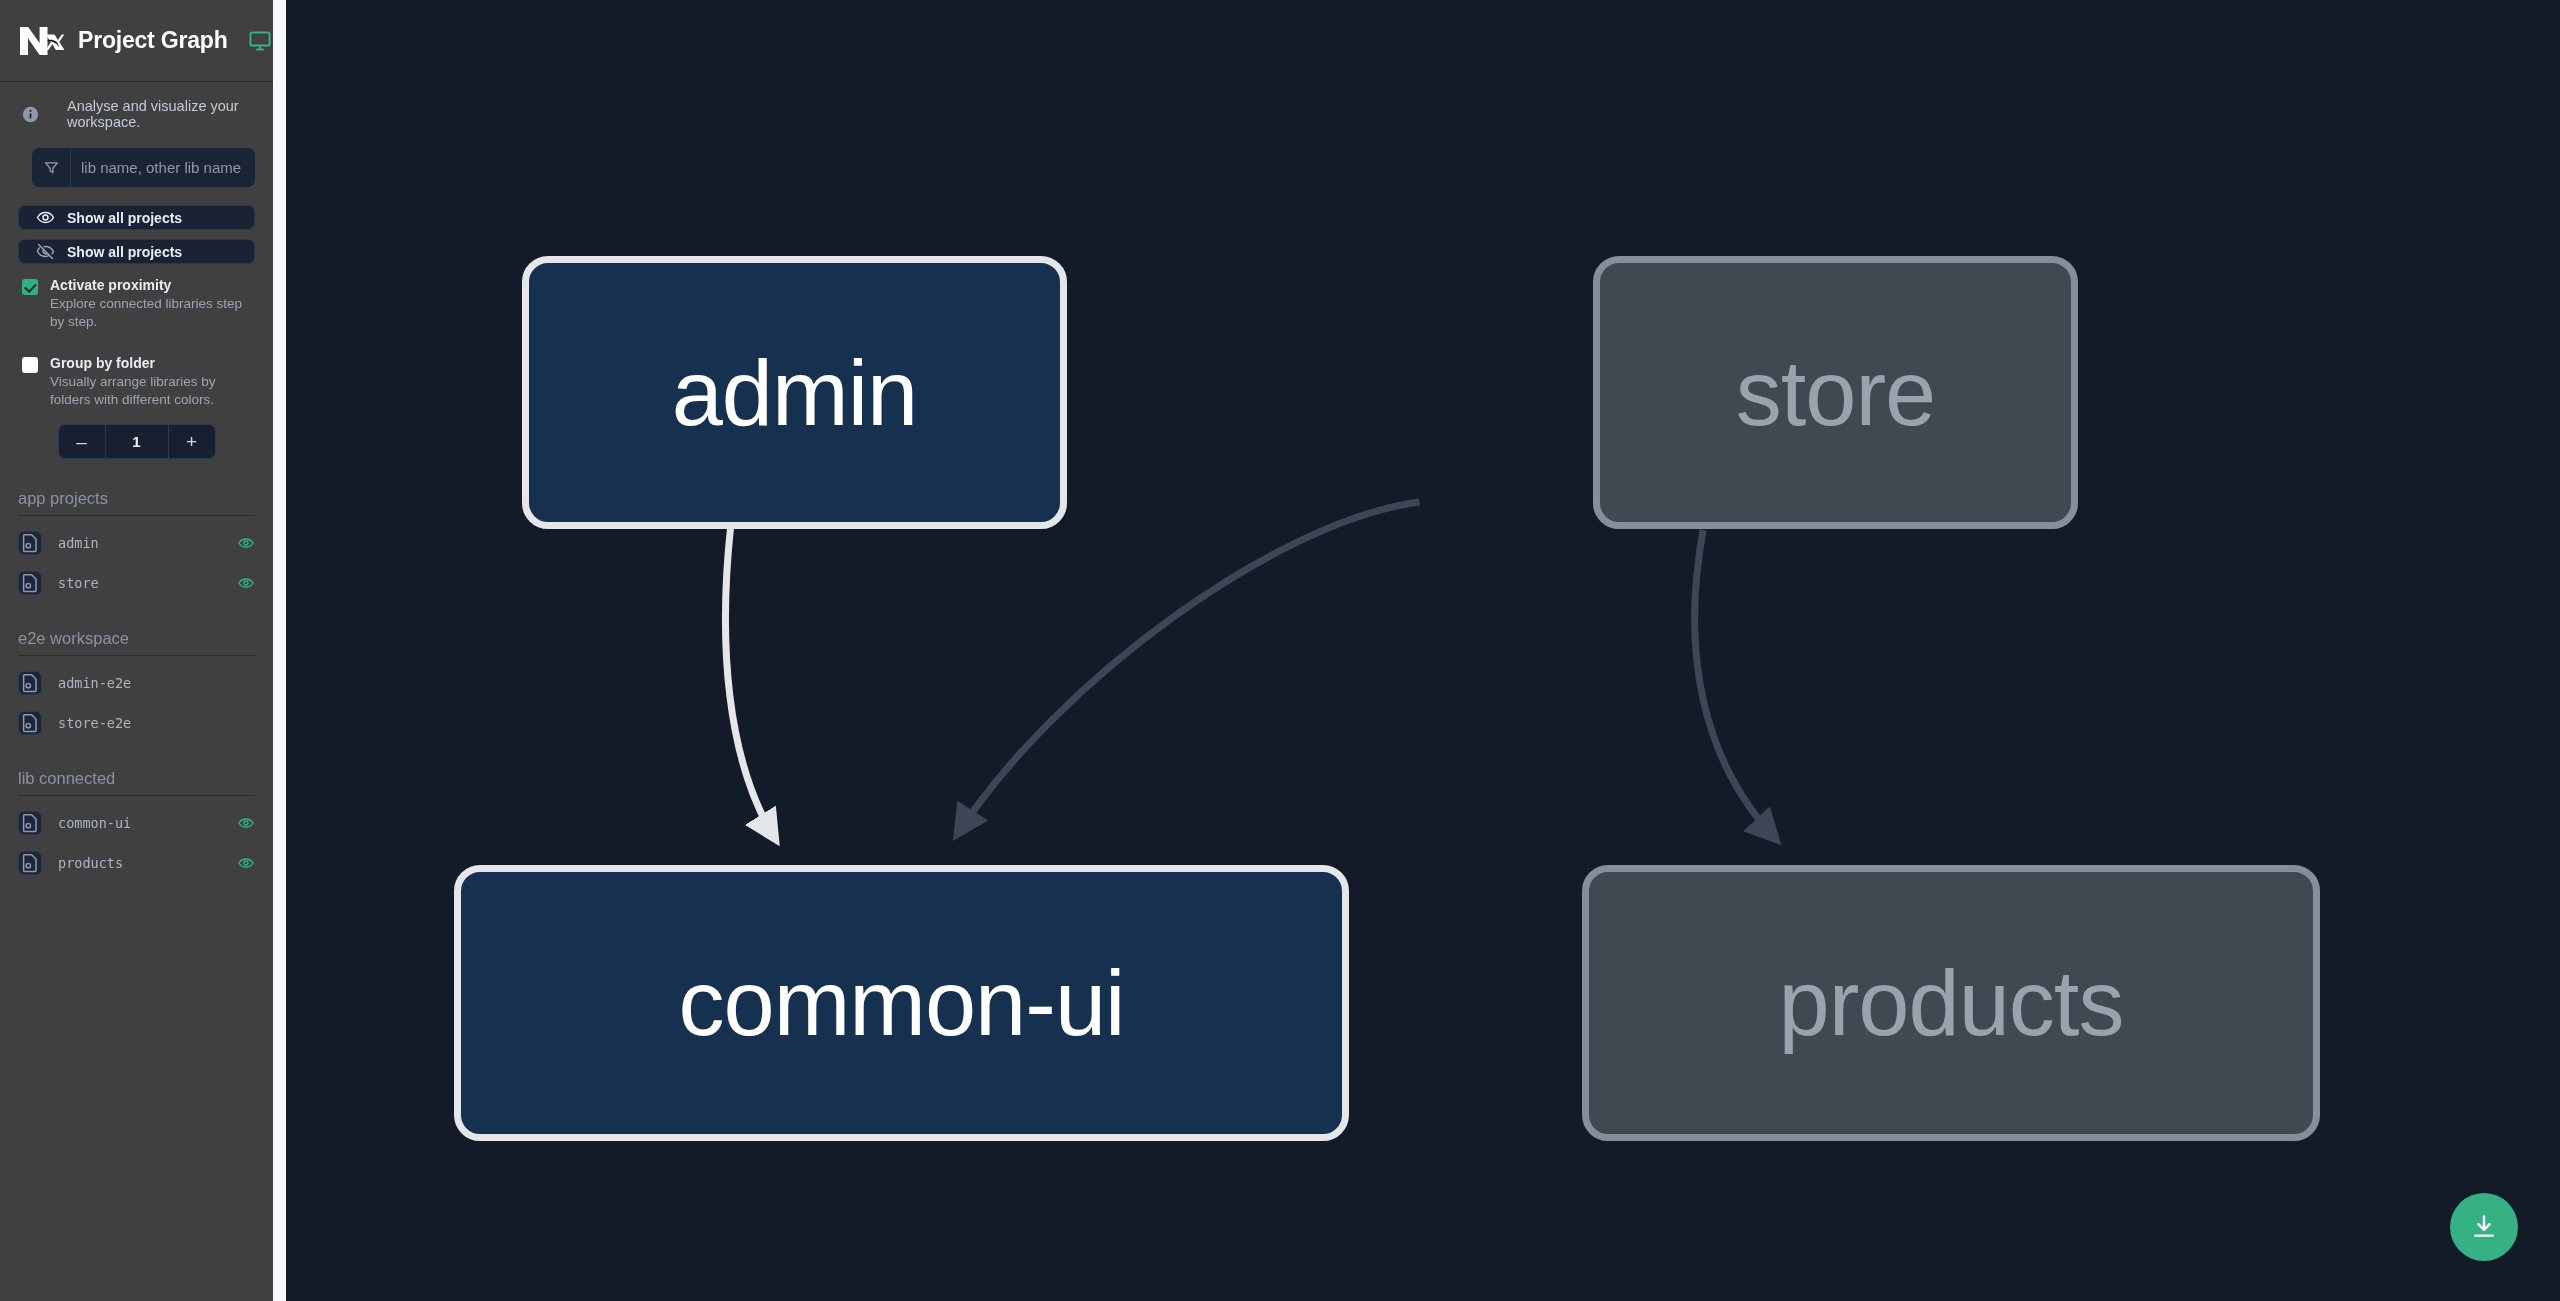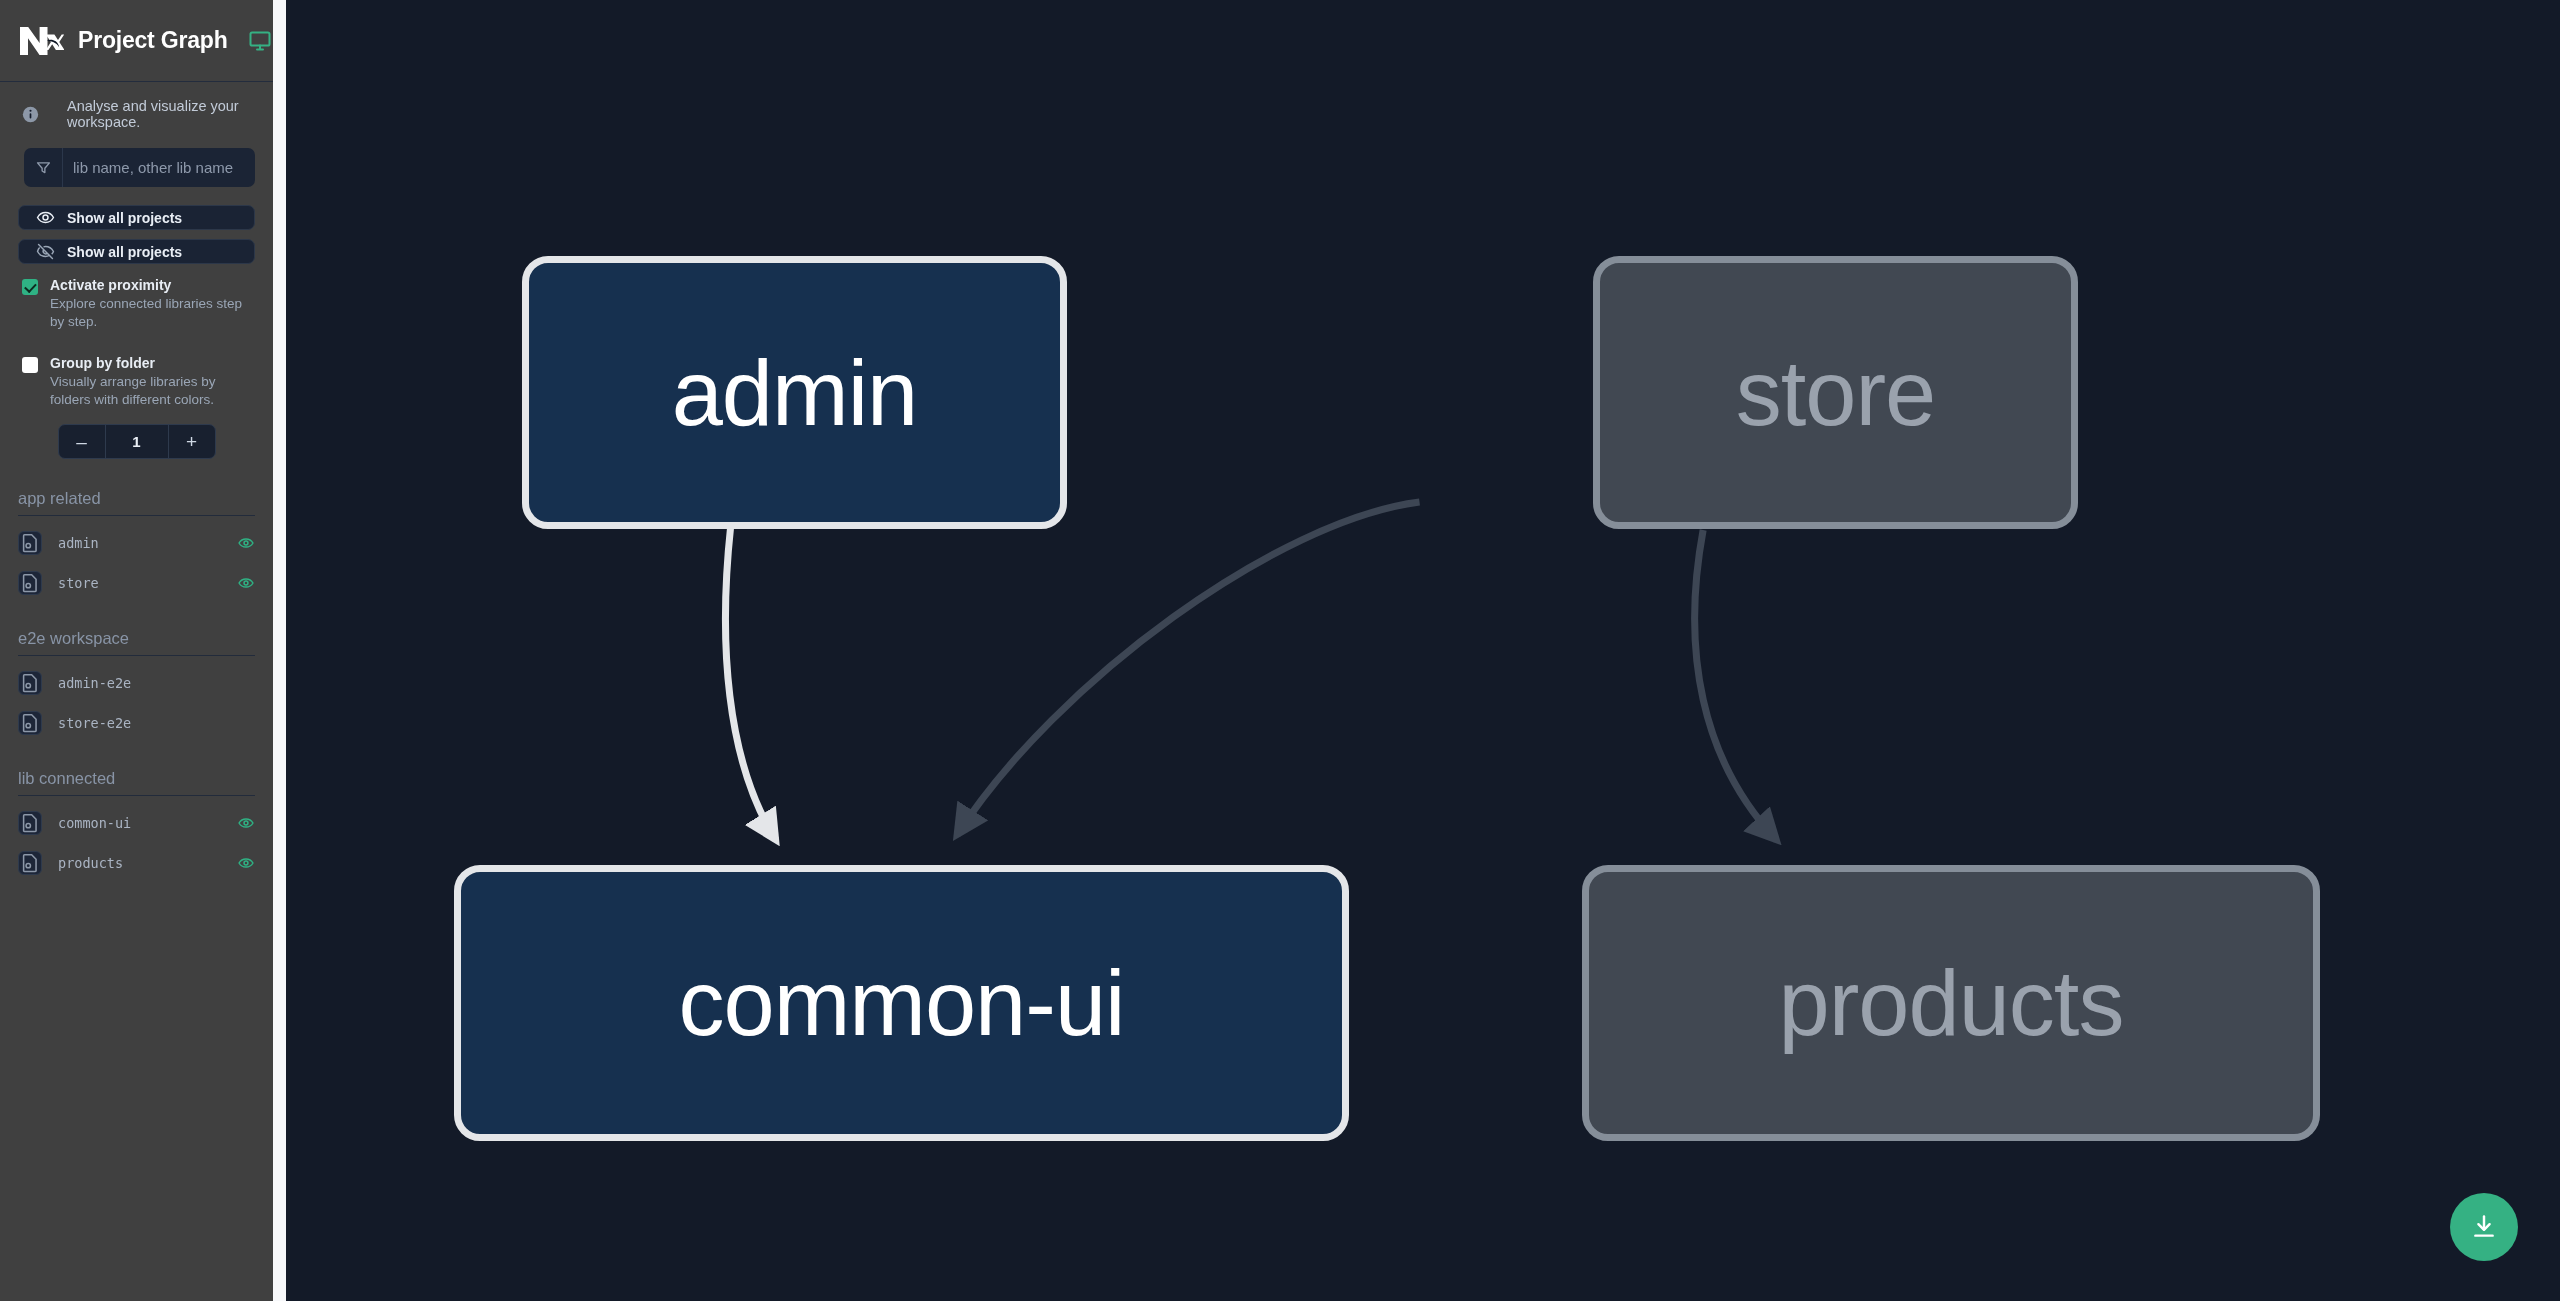--- a/index.html
+++ b/index.html
@@ -36,21 +36,21 @@
   .monitor-icon { width: 24px; height: 24px; margin-left: 6px; flex:0 0 24px; }
 
   .tagline-row {
     display: flex; align-items: center; gap: 28px;
     padding: 16px 18px 14px 22px;
   }
   .info-icon { width: 17px; height: 17px; flex:0 0 17px; }
   .tagline { color: #c2cbd8; font-size: 14.5px; }
 
   
-  .search-wrap { padding: 4px 18px 0 24px; }
+  .search-wrap { padding: 4px 18px 0 32px; }
   .search-box {
     display: flex; align-items: center;
     height: 39px;
     background: #1b2435;
     border-radius: 7px;
     overflow: hidden;
   }
   .search-icon-cell {
     width: 39px; height: 39px;
     display: flex; align-items: center; justify-content: center;
@@ -272,21 +272,21 @@
       <div class="stepper">
         <div class="step-btn minus">–</div>
         <div class="step-val">1</div>
         <div class="step-btn plus">+</div>
       </div>
     </div>
 
     <div class="groups">
 
       <div class="group">
-        <div class="group-title">app related</div>
+        <div class="group-title">app projects</div>
         <div class="proj-row">
           <div class="proj-icon">
             <svg viewBox="0 0 20 20" fill="none" stroke="#8d98a8" stroke-width="1.4">
               <path d="M5 2.5h6.5L15.5 6.6V17a.8.8 0 0 1-.8.8H5a.8.8 0 0 1-.8-.8V3.3A.8.8 0 0 1 5 2.5z"></path>
               <circle cx="8.4" cy="12.4" r="2"></circle>
             </svg>
           </div>
           <div class="proj-name">admin</div>
           <svg class="proj-eye" viewBox="0 0 22 22" fill="none" stroke="#2fb284" stroke-width="1.8">
             <path d="M2.5 11S5.3 6 11 6s8.5 5 8.5 5-2.8 5-8.5 5-8.5-5-8.5-5z"></path>

